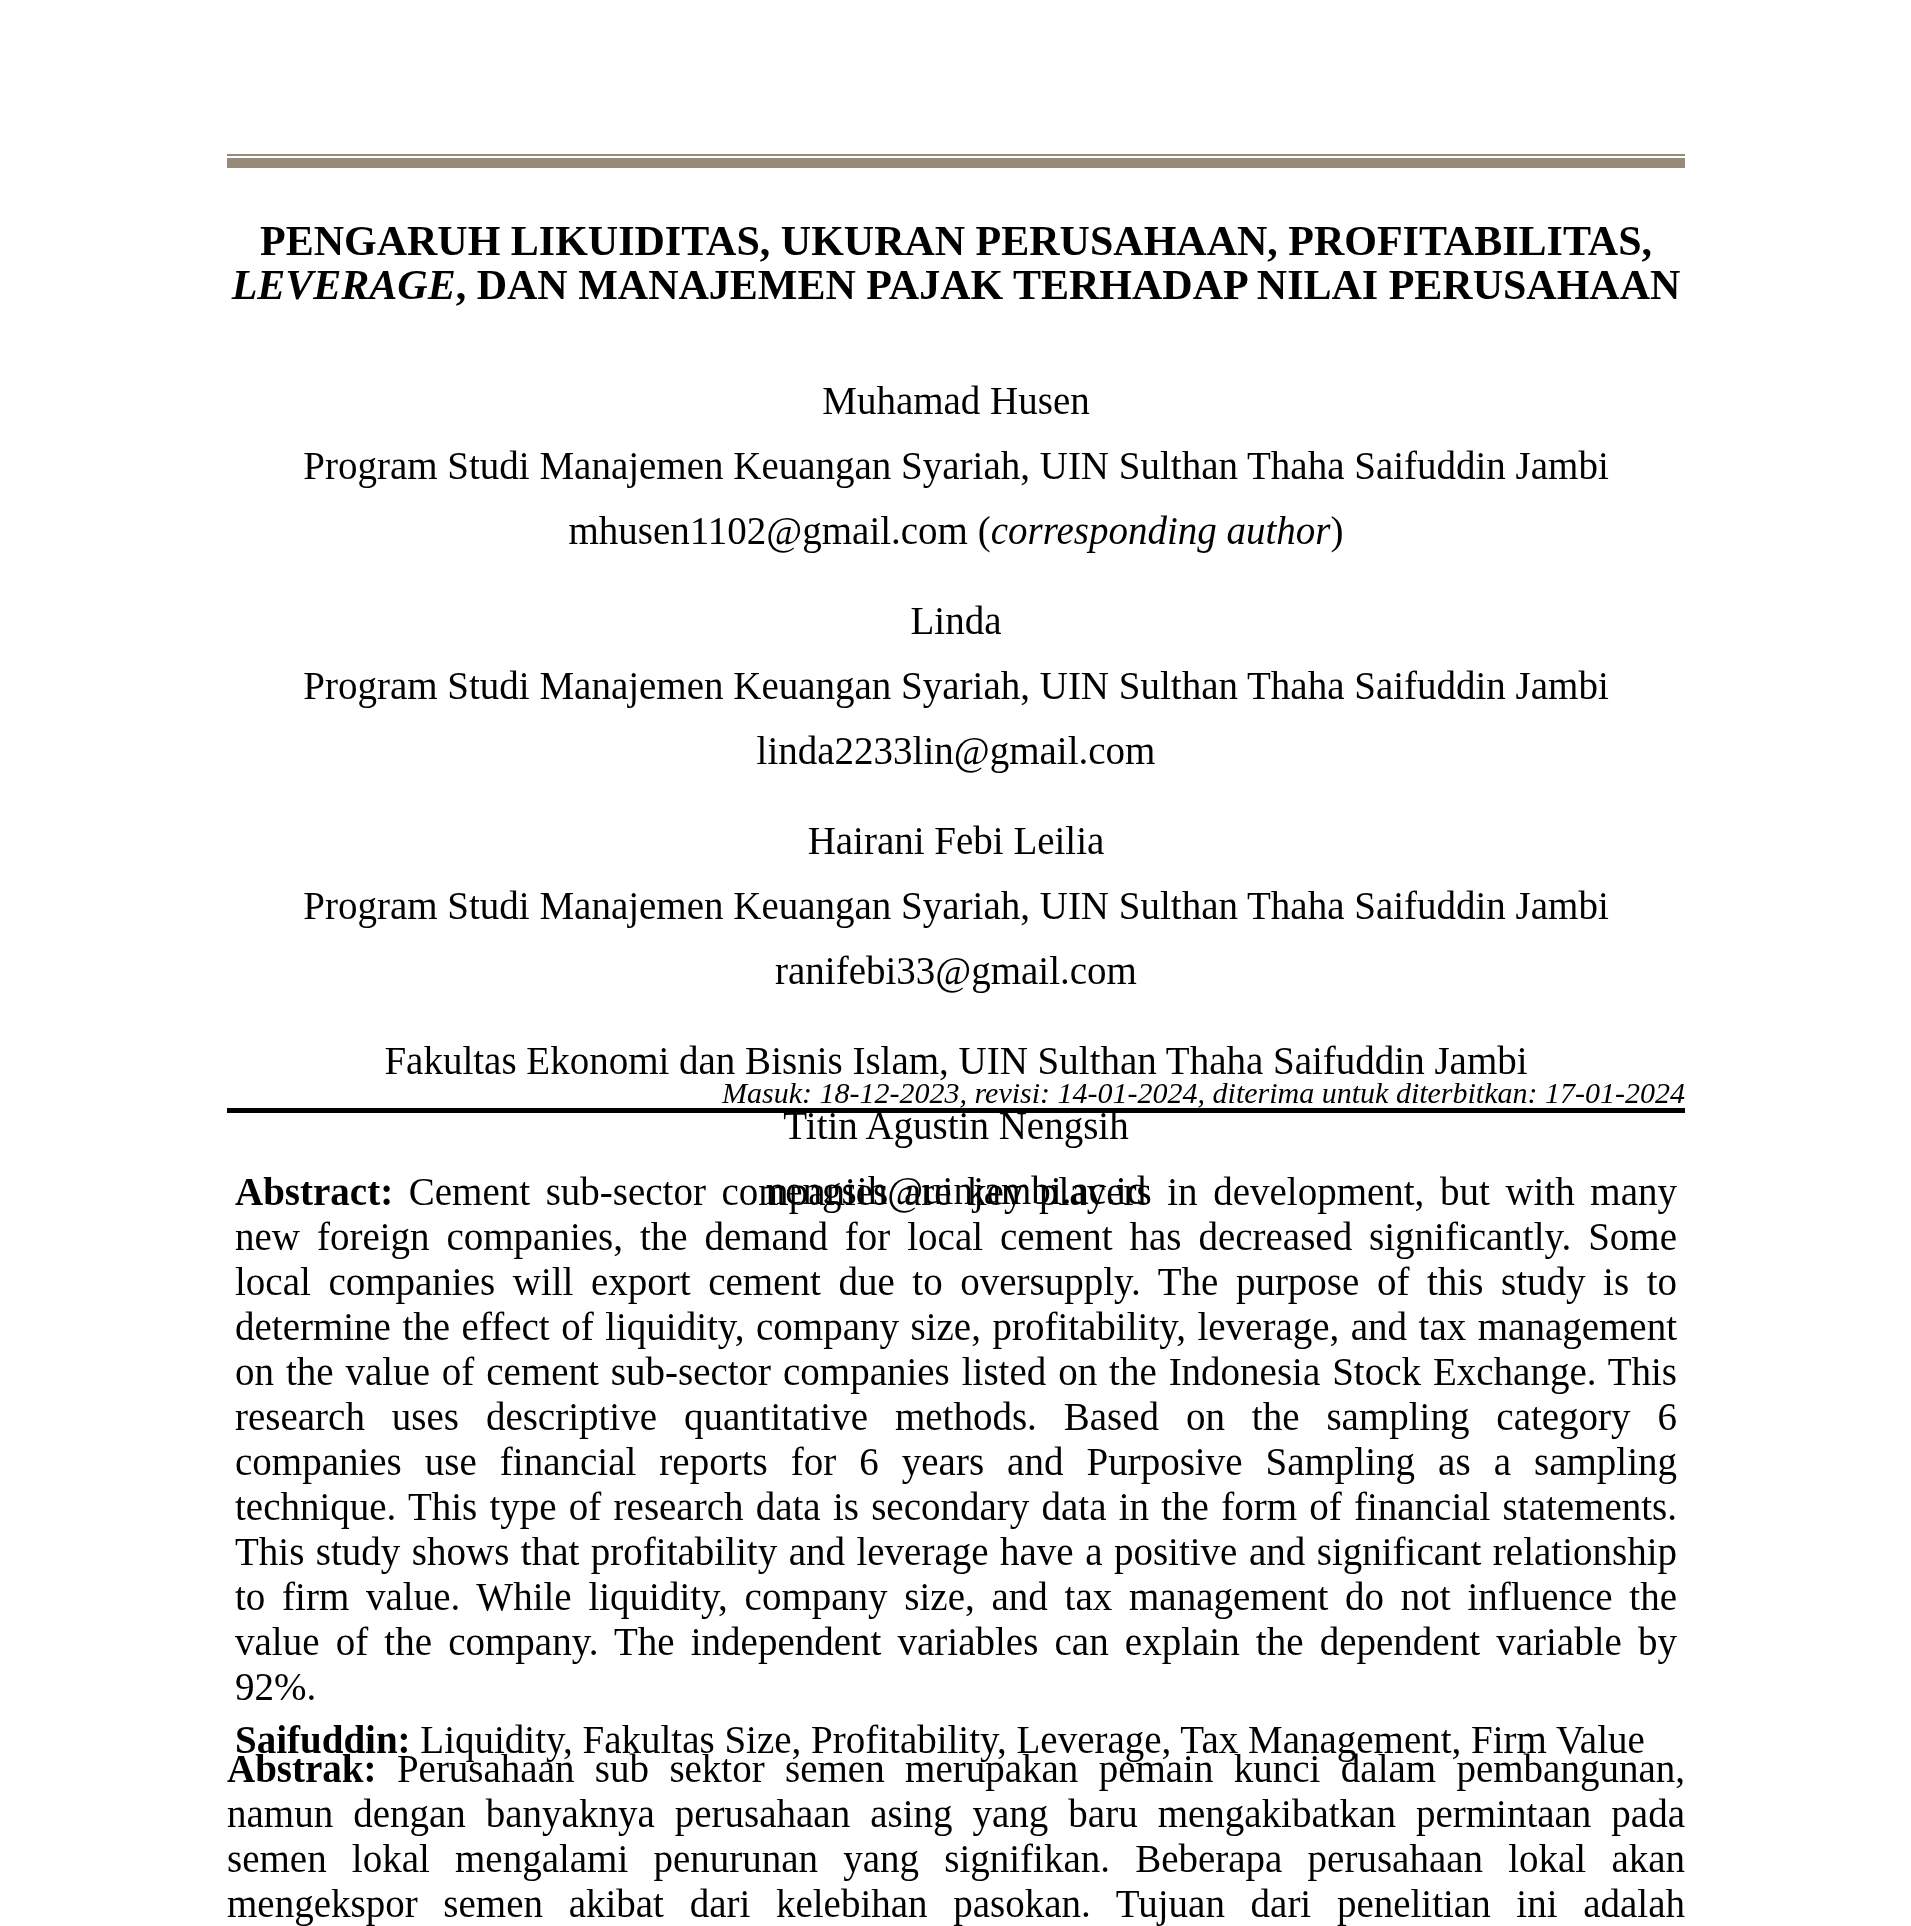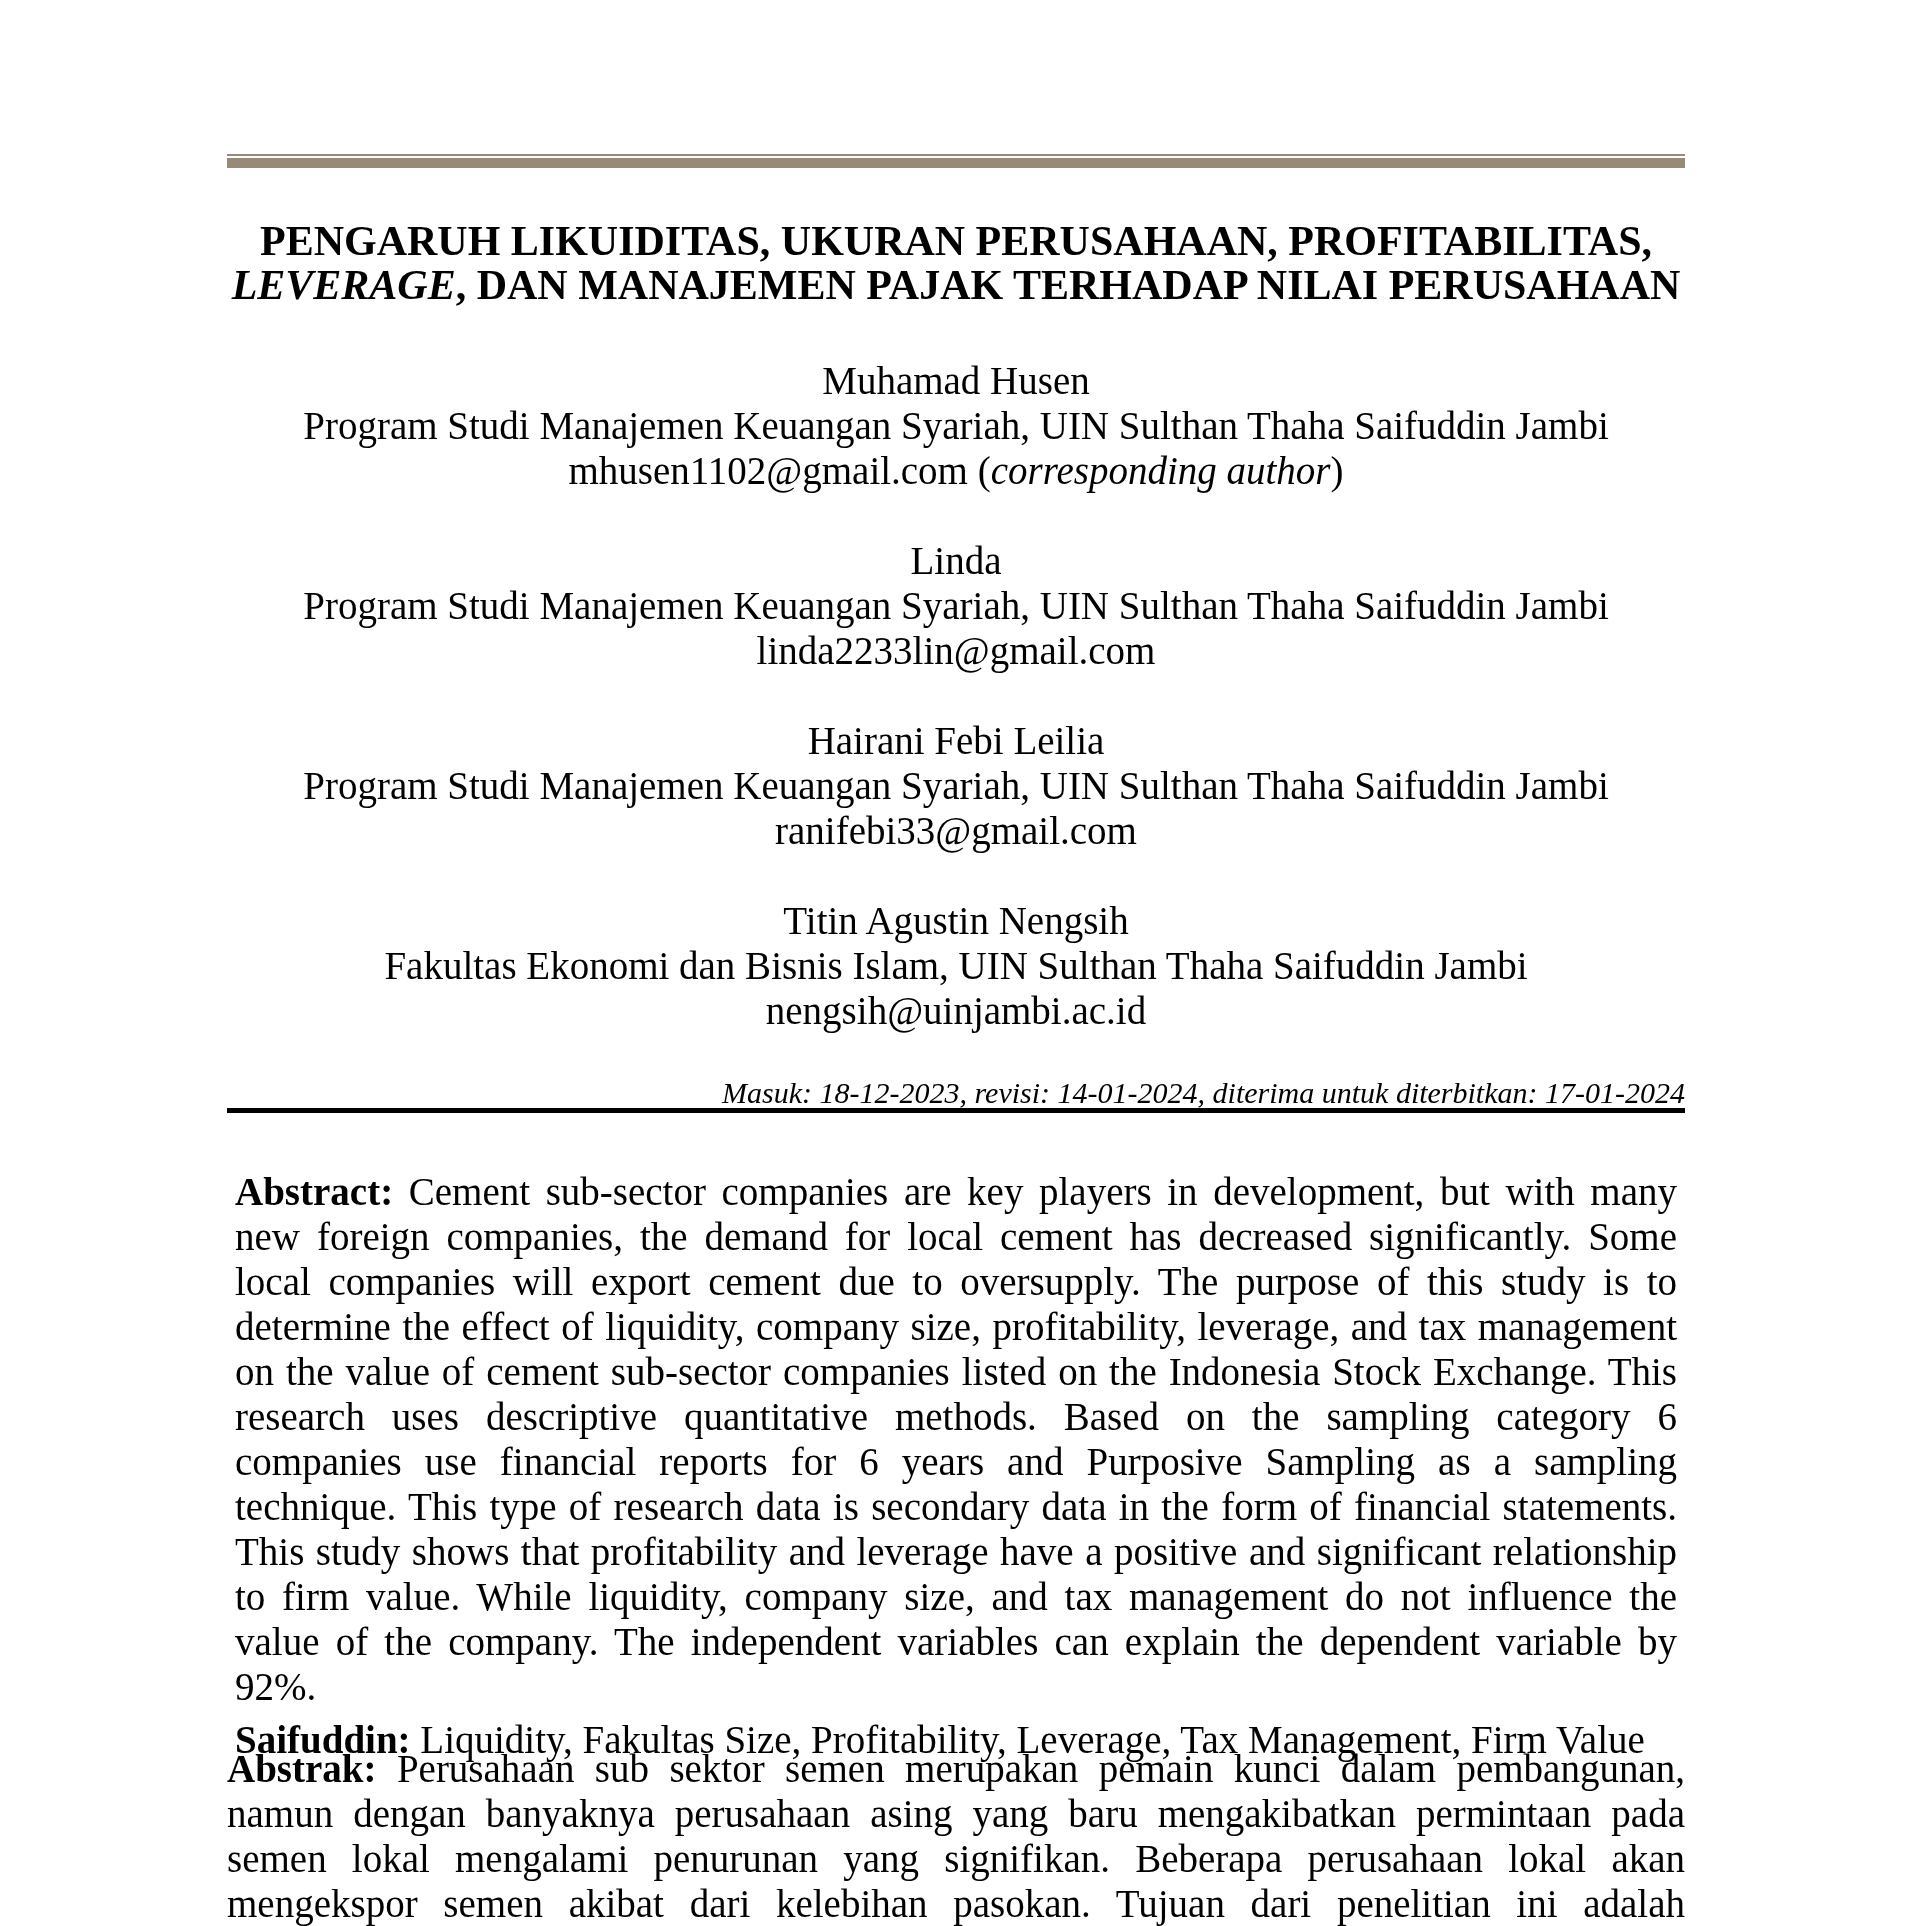--- a/index.html
+++ b/index.html
@@ -47,21 +47,21 @@
   .title .ital { font-style: italic; text-align: right; }
   .authors {
     position: absolute;
     left: 0; top: 358px;
     width: 1458px;
     text-align: center;
     font-size: 39px;
     line-height: 45px;
   }
   .author-block { margin: 0 0 45px 0; }
-  .author-block div { white-space: nowrap; }
+  .author-block div { white-space: nowrap; margin-top: 20px; }
   .author-block .role { font-style: italic; }
   .dates {
     position: absolute;
     left: 0; top: 1075px;
     width: 1458px;
     text-align: right;
     font-style: italic;
     font-size: 30px;
     line-height: 35px;
   }
@@ -115,22 +115,22 @@
       <div>Linda</div>
       <div>Program Studi Manajemen Keuangan Syariah, UIN Sulthan Thaha Saifuddin Jambi</div>
       <div>linda2233lin@gmail.com</div>
     </div>
     <div class="author-block">
       <div>Hairani Febi Leilia</div>
       <div>Program Studi Manajemen Keuangan Syariah, UIN Sulthan Thaha Saifuddin Jambi</div>
       <div>ranifebi33@gmail.com</div>
     </div>
     <div class="author-block">
+      <div>Fakultas Ekonomi dan Bisnis Islam, UIN Sulthan Thaha Saifuddin Jambi</div>
       <div>Titin Agustin Nengsih</div>
-      <div>Fakultas Ekonomi dan Bisnis Islam, UIN Sulthan Thaha Saifuddin Jambi</div>
       <div>nengsih@uinjambi.ac.id</div>
     </div>
   </div>
 
   <div class="dates">Masuk: 18-12-2023, revisi: 14-01-2024, diterima untuk diterbitkan: 17-01-2024</div>
   <div class="rule-dates"></div>
 
   <div class="abstract">
     <p><b>Abstract:</b><span> Cement sub-sector companies are key players in development, but with many new foreign companies, the demand for local cement has decreased significantly. Some local companies will export cement due to oversupply. The purpose of this study is to determine the effect of liquidity, company size, profitability, leverage, and tax management on the value of cement sub-sector companies listed on the Indonesia Stock Exchange. This research uses descriptive quantitative methods. Based on the sampling category 6 companies use financial reports for 6 years and Purposive Sampling as a sampling technique. This type of research data is secondary data in the form of financial statements. This study shows that profitability and leverage have a positive and significant relationship to firm value. While liquidity, company size, and tax management do not influence the value of the company. The independent variables can explain the dependent variable by 92%.</span></p>
     <p class="kw"><b>Saifuddin:</b><span> Liquidity, Fakultas Size, Profitability, Leverage, Tax Management, Firm Value</span></p>

